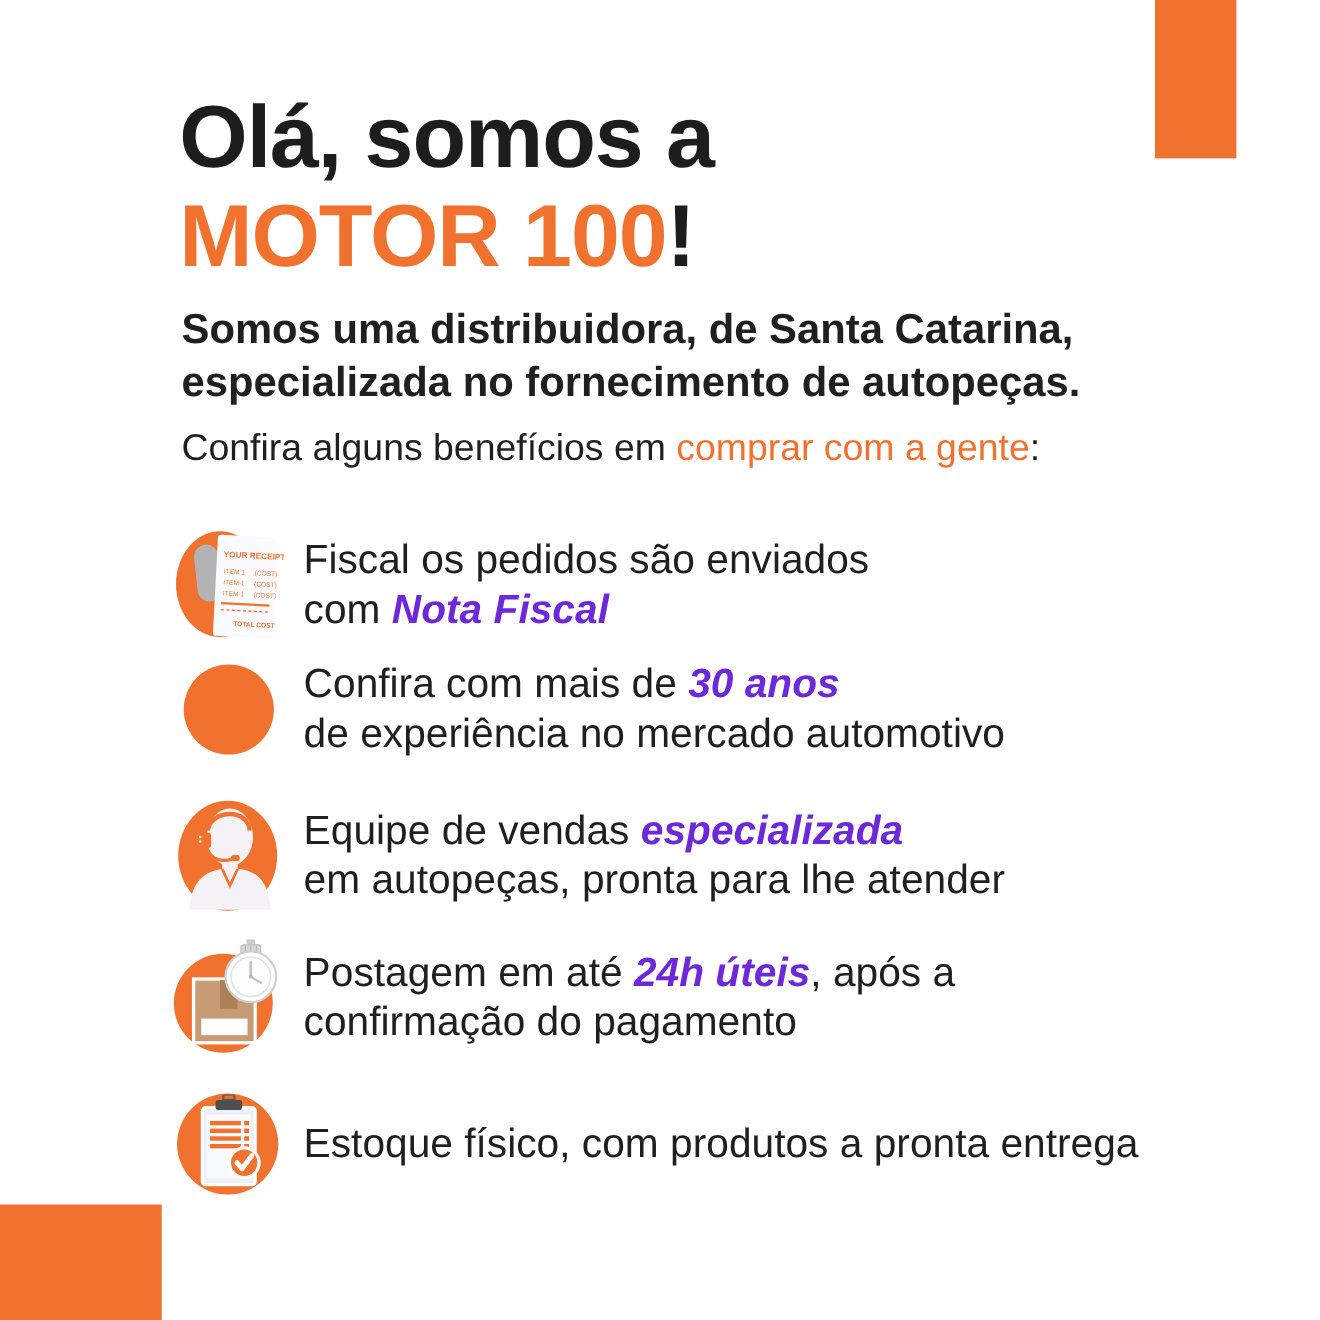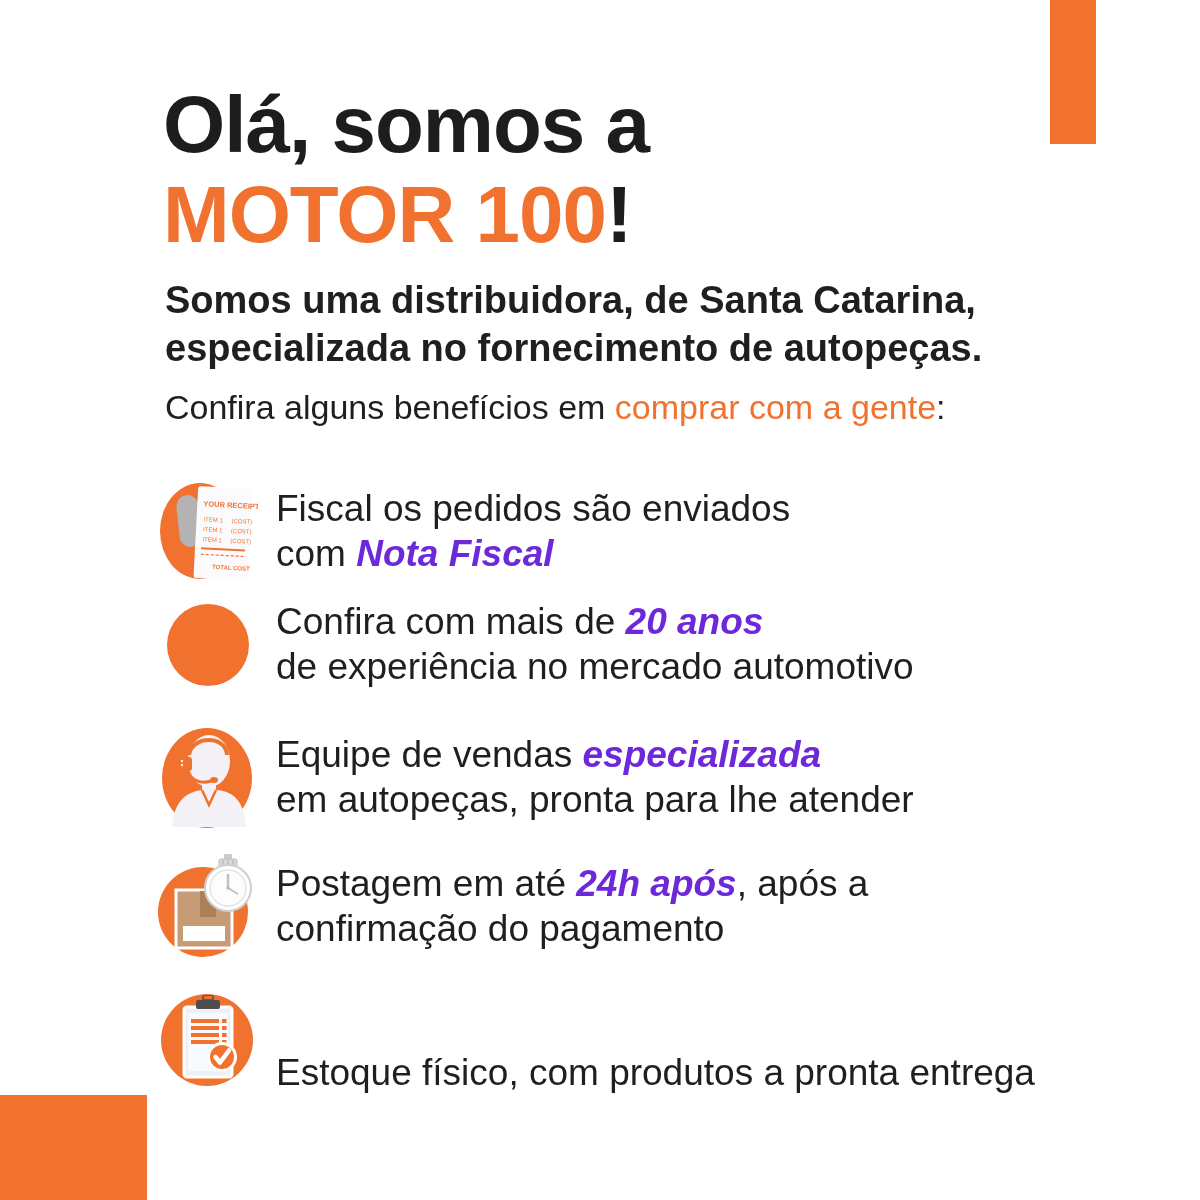--- a/index.html
+++ b/index.html
@@ -1,18 +1,18 @@
 <!DOCTYPE html>
 <html><head>
 <meta charset="utf-8">
 <style>
   html,body { margin:0; padding:0; background:#fff; }
   .canvas {
     position:relative; width:1096px; height:1200px; background:#ffffff;
-    overflow:hidden; font-family:"Liberation Sans", sans-serif; color:#1f1f1f;
+    overflow:hidden; font-family:"Liberation Sans", sans-serif; color:#1f1f1f;padding-left:28px;
   }
   .corner { position:absolute; background:#F1722F; }
   .corner.tr { left:1050px; top:0; width:150px; height:144px; }
   .corner.bl { left:0; top:1095px; width:147px; height:105px; }
 
   .header { position:absolute; left:163px; top:80px; font-weight:800;
             font-size:80px; line-height:90px; letter-spacing:-1px; color:#1d1d1d; }
   .brand { color:#F1722F; text-decoration-thickness:7px;
            text-underline-offset:13px; text-decoration-color:#F1722F; }
   .excl { color:#1d1d1d; }
@@ -23,21 +23,21 @@
   .benefits-intro { position:absolute; left:165px; top:388px; font-size:34px;
                     color:#1f1f1f; }
   .hl   { color:#F1722F; }
   .hl-b { color:#6d28d9; font-weight:700;font-style:italic; }
 
   .row { position:absolute; left:156px; display:flex; align-items:center; }
   .row .icon { width:102px; height:112px; flex:none; position:relative; }
   .row .txt  { margin-left:18px; font-size:37px; line-height:45px; color:#1f1f1f;
                white-space:nowrap; }
   .r1 { top:475px; } .r2 { top:588px; } .r3 { top:721px; }
-  .r4 { top:850px; } .r5 { top:983px;align-items:flex-end; }
+  .r4 { top:850px; } .r5 { top:983px; }
 
   .badge30 { width:102px; height:112px; position:relative; }
   .badge30 .circle { position:absolute; left:11px; top:16px; width:82px; height:82px;
                      border-radius:50%; background:#F1722F; }
   .badge30 .label { position:absolute; left:-10px; top:25px; font-size:72px;
                     font-weight:800; letter-spacing:-3px; color:#F0F0F5;
                     text-shadow:5px 5px 0 rgba(160,160,160,0.38); }
   svg text { font-family:"Liberation Sans", sans-serif; }
 </style>
 </head>
@@ -84,21 +84,21 @@
       <div><span>Fiscal os pedidos são enviados</span><span class="hl-b"></span><span></span></div>
       <div><span>com </span><span class="hl-b">Nota Fiscal</span><span></span></div>
     </div>
   </div>
 
   <div class="row r2">
     <div class="icon badge30">
       <div class="circle"></div>
     </div>
     <div class="txt">
-      <div><span>Confira com mais de </span><span class="hl-b">20 anos</span><span></span></div>
+      <div><span>Confira com mais de </span><span class="hl-b">30 anos</span><span></span></div>
       <div><span>de experiência no mercado automotivo</span><span class="hl-b"></span><span></span></div>
     </div>
   </div>
 
   <div class="row r3">
     <div class="icon">
       <svg width="102" height="112" viewBox="0 0 102 112">
         <ellipse cx="51" cy="57" rx="45" ry="50" fill="#F1722F"></ellipse>
         <ellipse cx="53" cy="40" rx="21" ry="26" fill="#F4F2F7"></ellipse>
         <rect x="46" y="58" width="14" height="14" fill="#F4F2F7"></rect>
@@ -131,21 +131,21 @@
         <line x1="72" y1="10" x2="72" y2="16" stroke="#AFAFAF" stroke-width="1"></line>
         <line x1="77" y1="10" x2="77" y2="16" stroke="#AFAFAF" stroke-width="1"></line>
         <circle cx="72" cy="38" r="23" fill="#FFFFFF" stroke="#CFCFCF" stroke-width="2"></circle>
         <circle cx="72" cy="38" r="18" fill="#FDFDFE" stroke="#E4E4E4" stroke-width="1.5"></circle>
         <line x1="72" y1="38" x2="72" y2="24" stroke="#C0C0C0" stroke-width="2.5"></line>
         <line x1="72" y1="38" x2="82" y2="44" stroke="#C0C0C0" stroke-width="2"></line>
         <circle cx="72" cy="38" r="1.6" fill="#B5B5B5"></circle>
       </svg>
     </div>
     <div class="txt">
-      <div><span>Postagem em até </span><span class="hl-b">24h após</span><span>, após a</span></div>
+      <div><span>Postagem em até </span><span class="hl-b">24h úteis</span><span>, após a</span></div>
       <div><span>confirmação do pagamento</span><span class="hl-b"></span><span></span></div>
     </div>
   </div>
 
   <div class="row r5">
     <div class="icon">
       <svg width="102" height="112" viewBox="0 0 102 112">
         <circle cx="51" cy="57" r="46" fill="#F1722F"></circle>
         <rect x="28" y="24" width="48" height="70" rx="3" fill="#EDF1F7" stroke="#FFFFFF" stroke-width="3"></rect>
         <rect x="32" y="30" width="40" height="58" fill="#F8FAFD"></rect>

